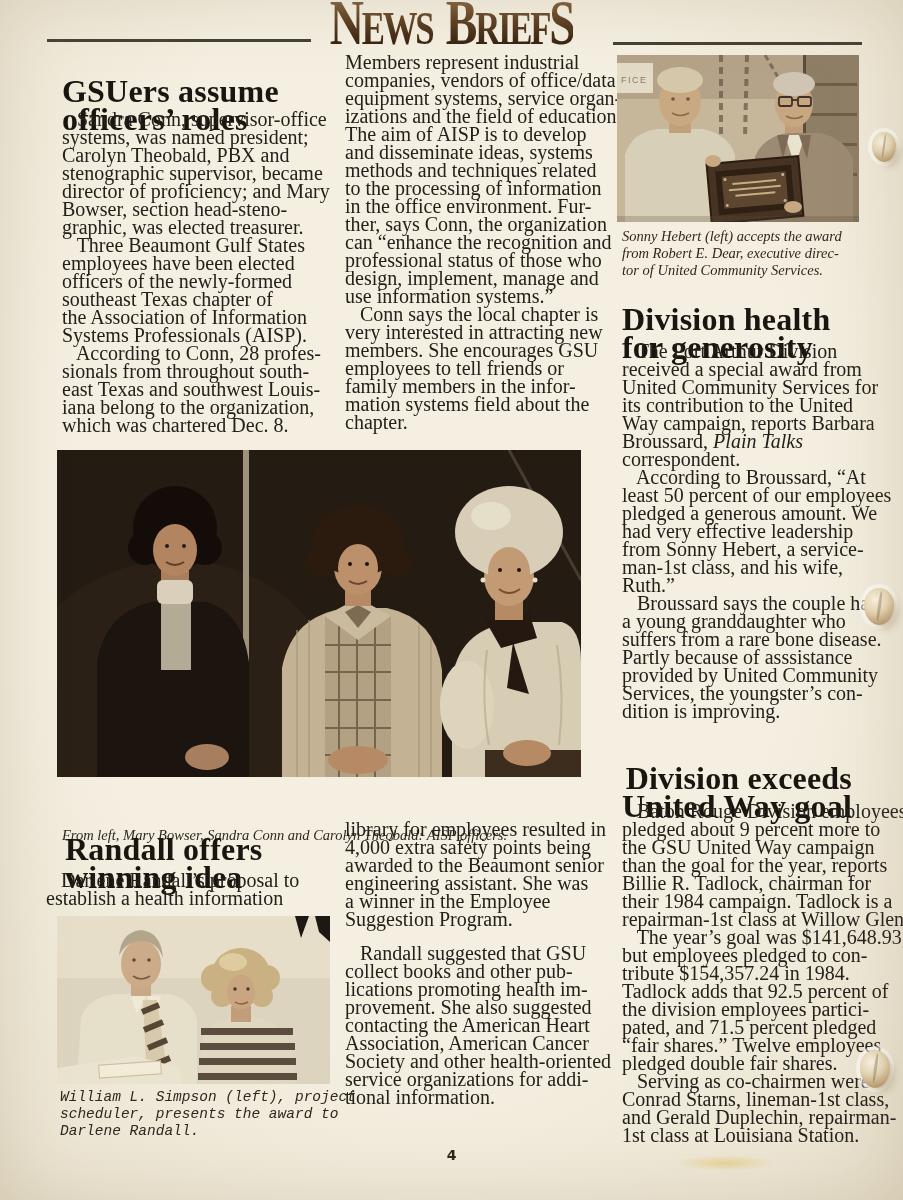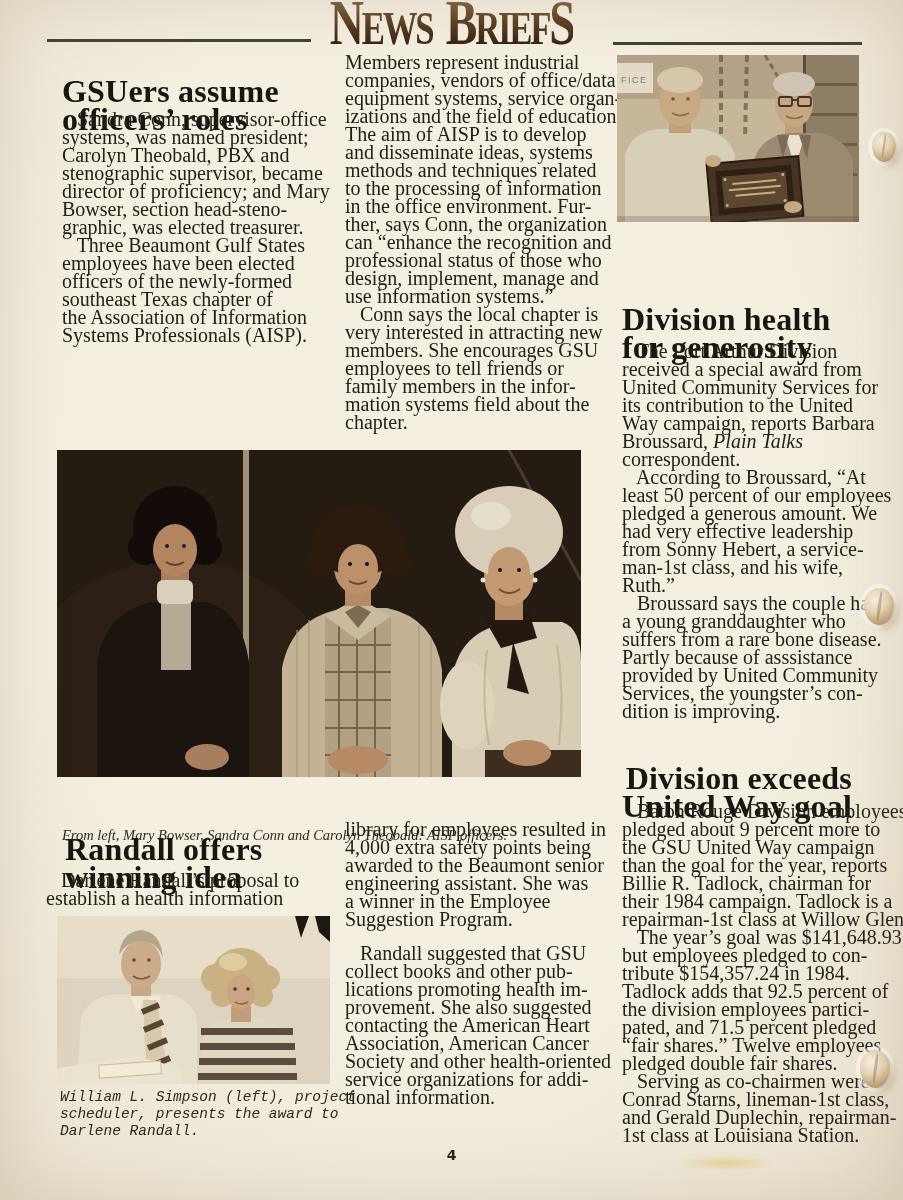--- a/index.html
+++ b/index.html
@@ -80,20 +80,25 @@
 stenographic supervisor, became
 director of proficiency; and Mary
 Bowser, section head-steno-
 graphic, was elected treasurer.</p>
     <p>   Three Beaumont Gulf States
 employees have been elected
 officers of the newly-formed
 southeast Texas chapter of
 the Association of Information
 Systems Professionals (AISP).</p>
+    <p>   According to Conn, 28 profes-
+sionals from throughout south-
+east Texas and southwest Louis-
+iana belong to the organization,
+which was chartered Dec. 8.</p>
   </div>
 
   <div class="bodycol" style="left:345px; top:53px; width:270px;">
     <p>Members represent industrial
 companies, vendors of office/data
 equipment systems, service organ-
 izations and the field of education.
 The aim of AISP is to develop
 and disseminate ideas, systems
 methods and techniques related
@@ -165,20 +170,23 @@
       <circle cx="109" cy="122" r="1.5" fill="#c9b089"></circle>
         <circle cx="167" cy="122" r="1.5" fill="#c9b089"></circle>
       <circle cx="109" cy="148" r="1.5" fill="#c9b089"></circle>
         <circle cx="167" cy="148" r="1.5" fill="#c9b089"></circle>
     </g>
     <ellipse cx="96" cy="106" rx="8" ry="6" fill="#c9a982"></ellipse>
     <ellipse cx="176" cy="152" rx="9" ry="6" fill="#c7a781"></ellipse>
     <rect y="161" width="242" height="6" fill="#5a4a38" opacity=".25"></rect>
   </svg>
 
+  <div class="caption" style="left:622px; top:228px;">Sonny Hebert (left) accepts the award
+from Robert E. Dear, executive direc-
+tor of United Community Services.</div>
 
   <h2 class="story-heading" style="left:622px; top:278px;">Division health
 for generosity</h2>
   <div class="bodycol" style="left:622px; top:342px; width:262px;">
     <p><span>   The Port Arthur Division
 received a special award from
 United Community Services for
 its contribution to the United
 Way campaign, reports Barbara
 Broussard, </span><span class="italic">Plain Talks</span><span>

